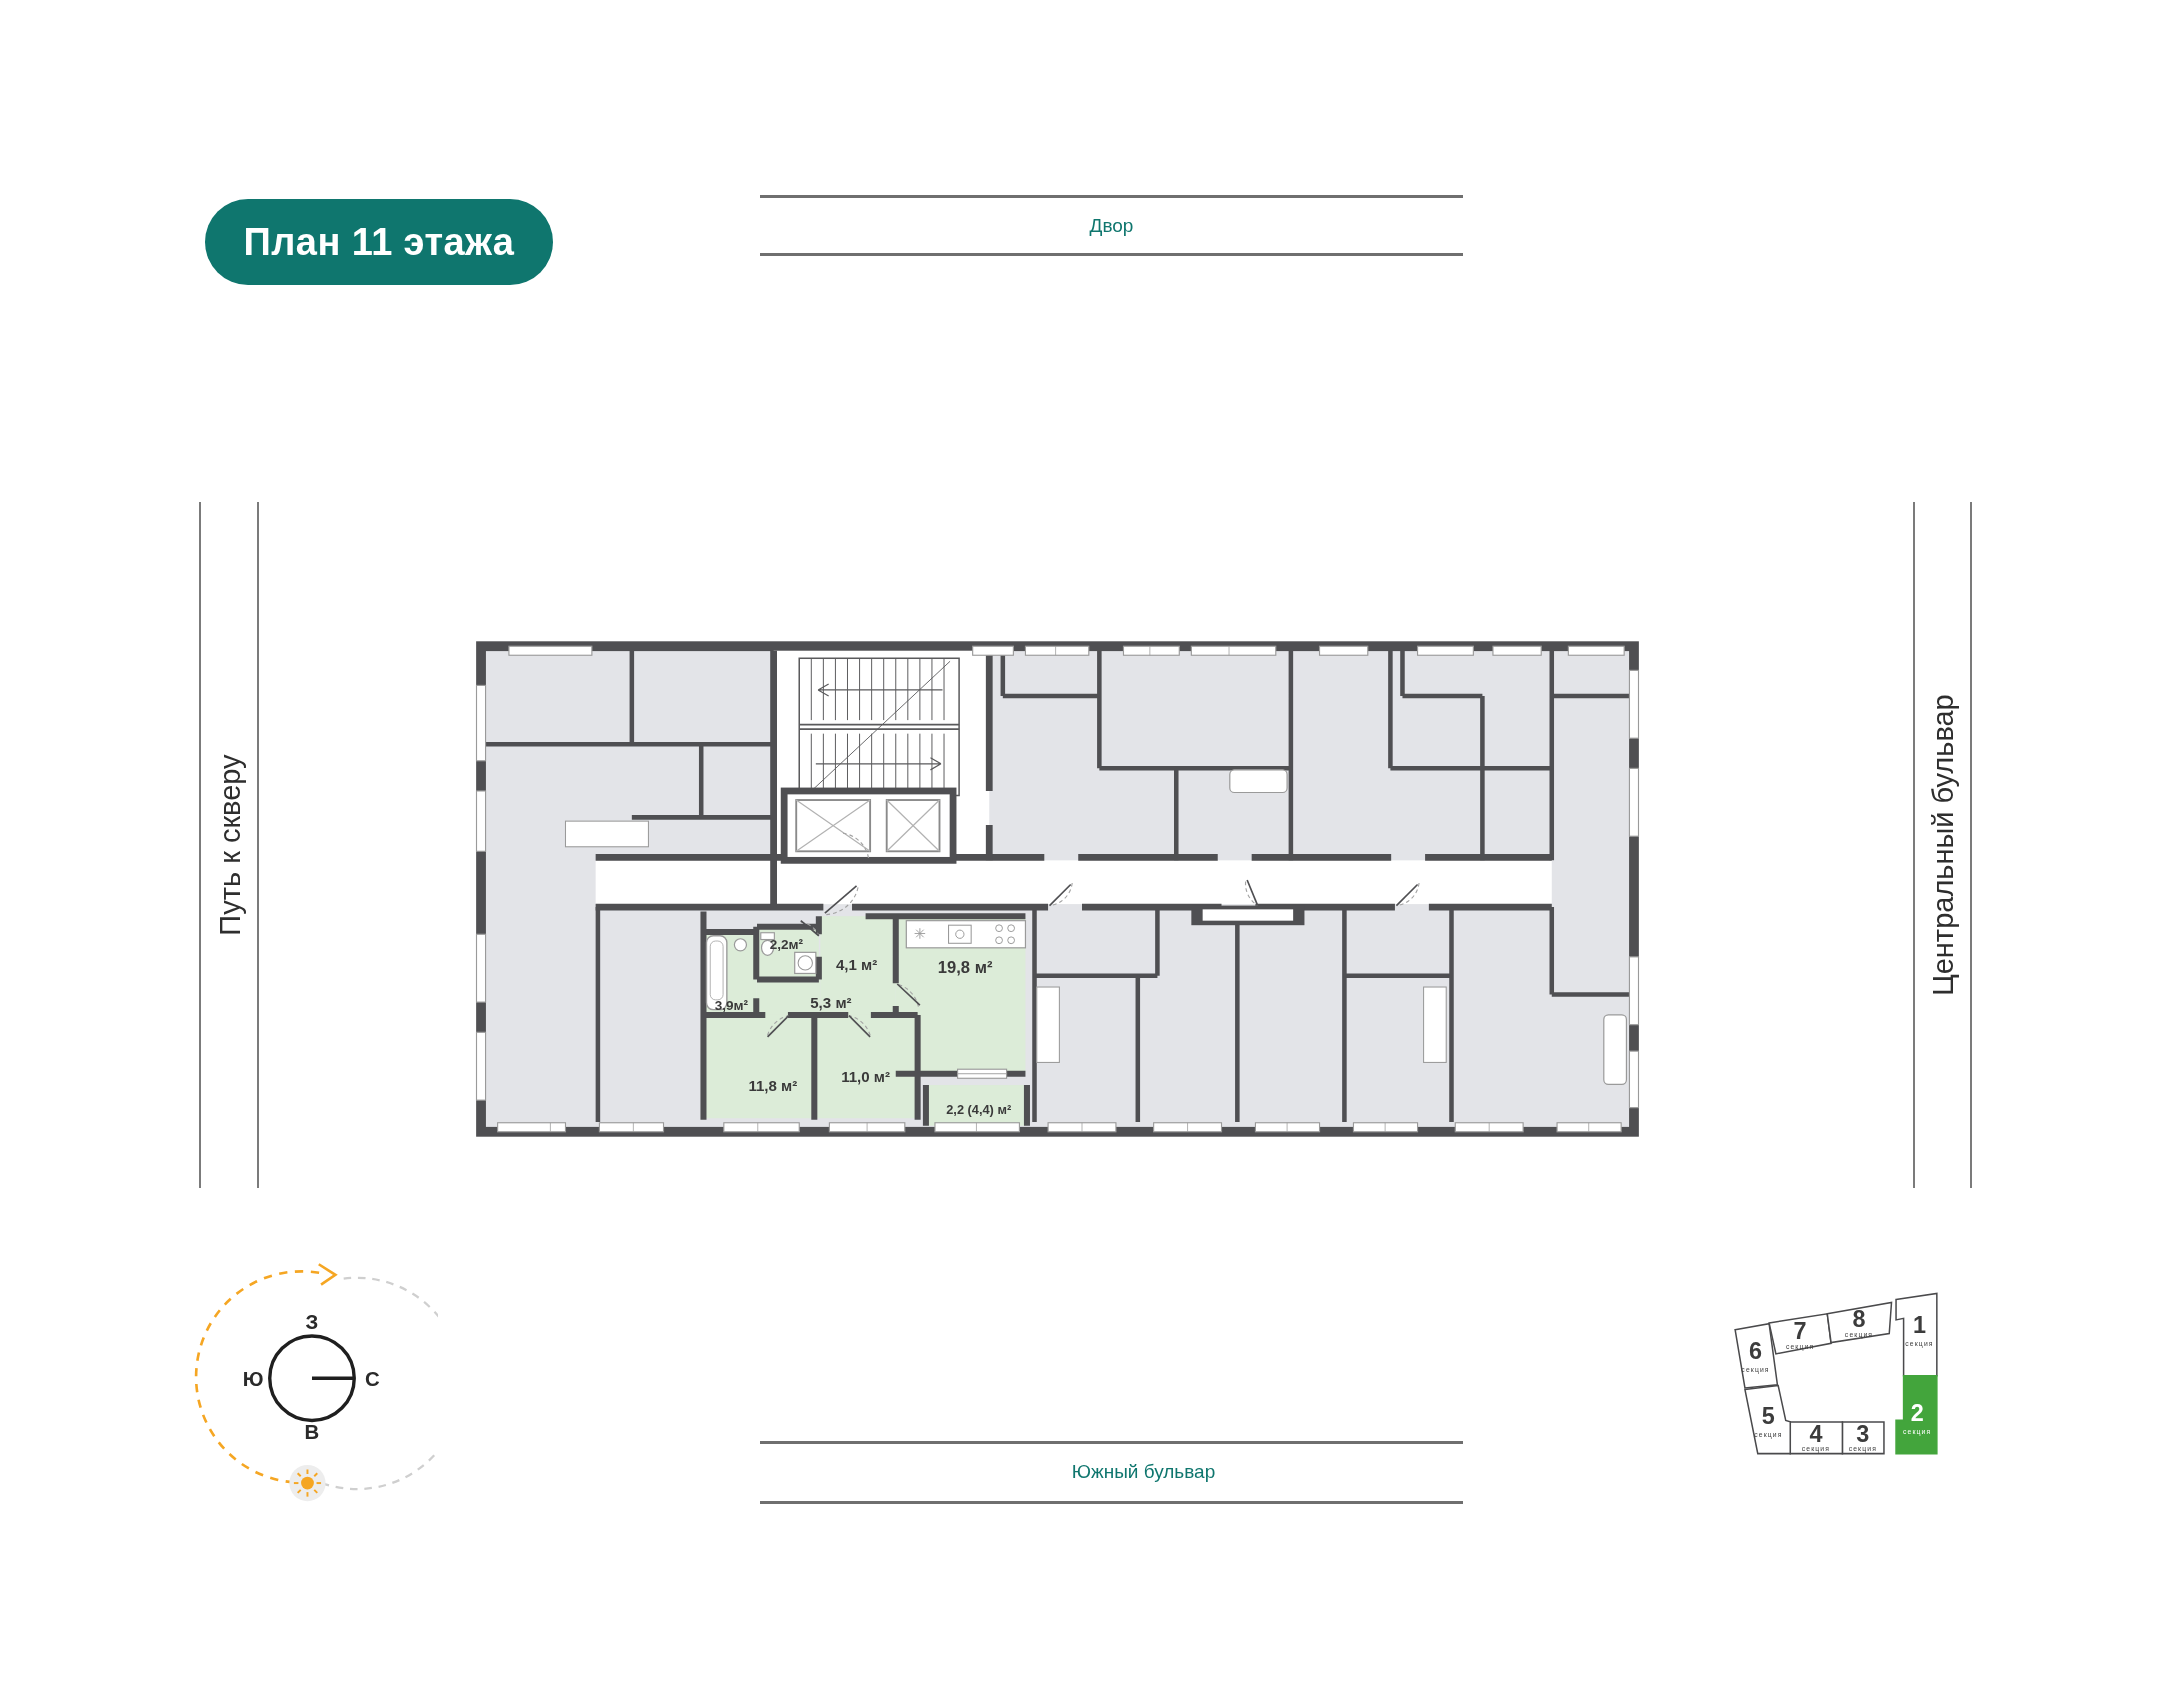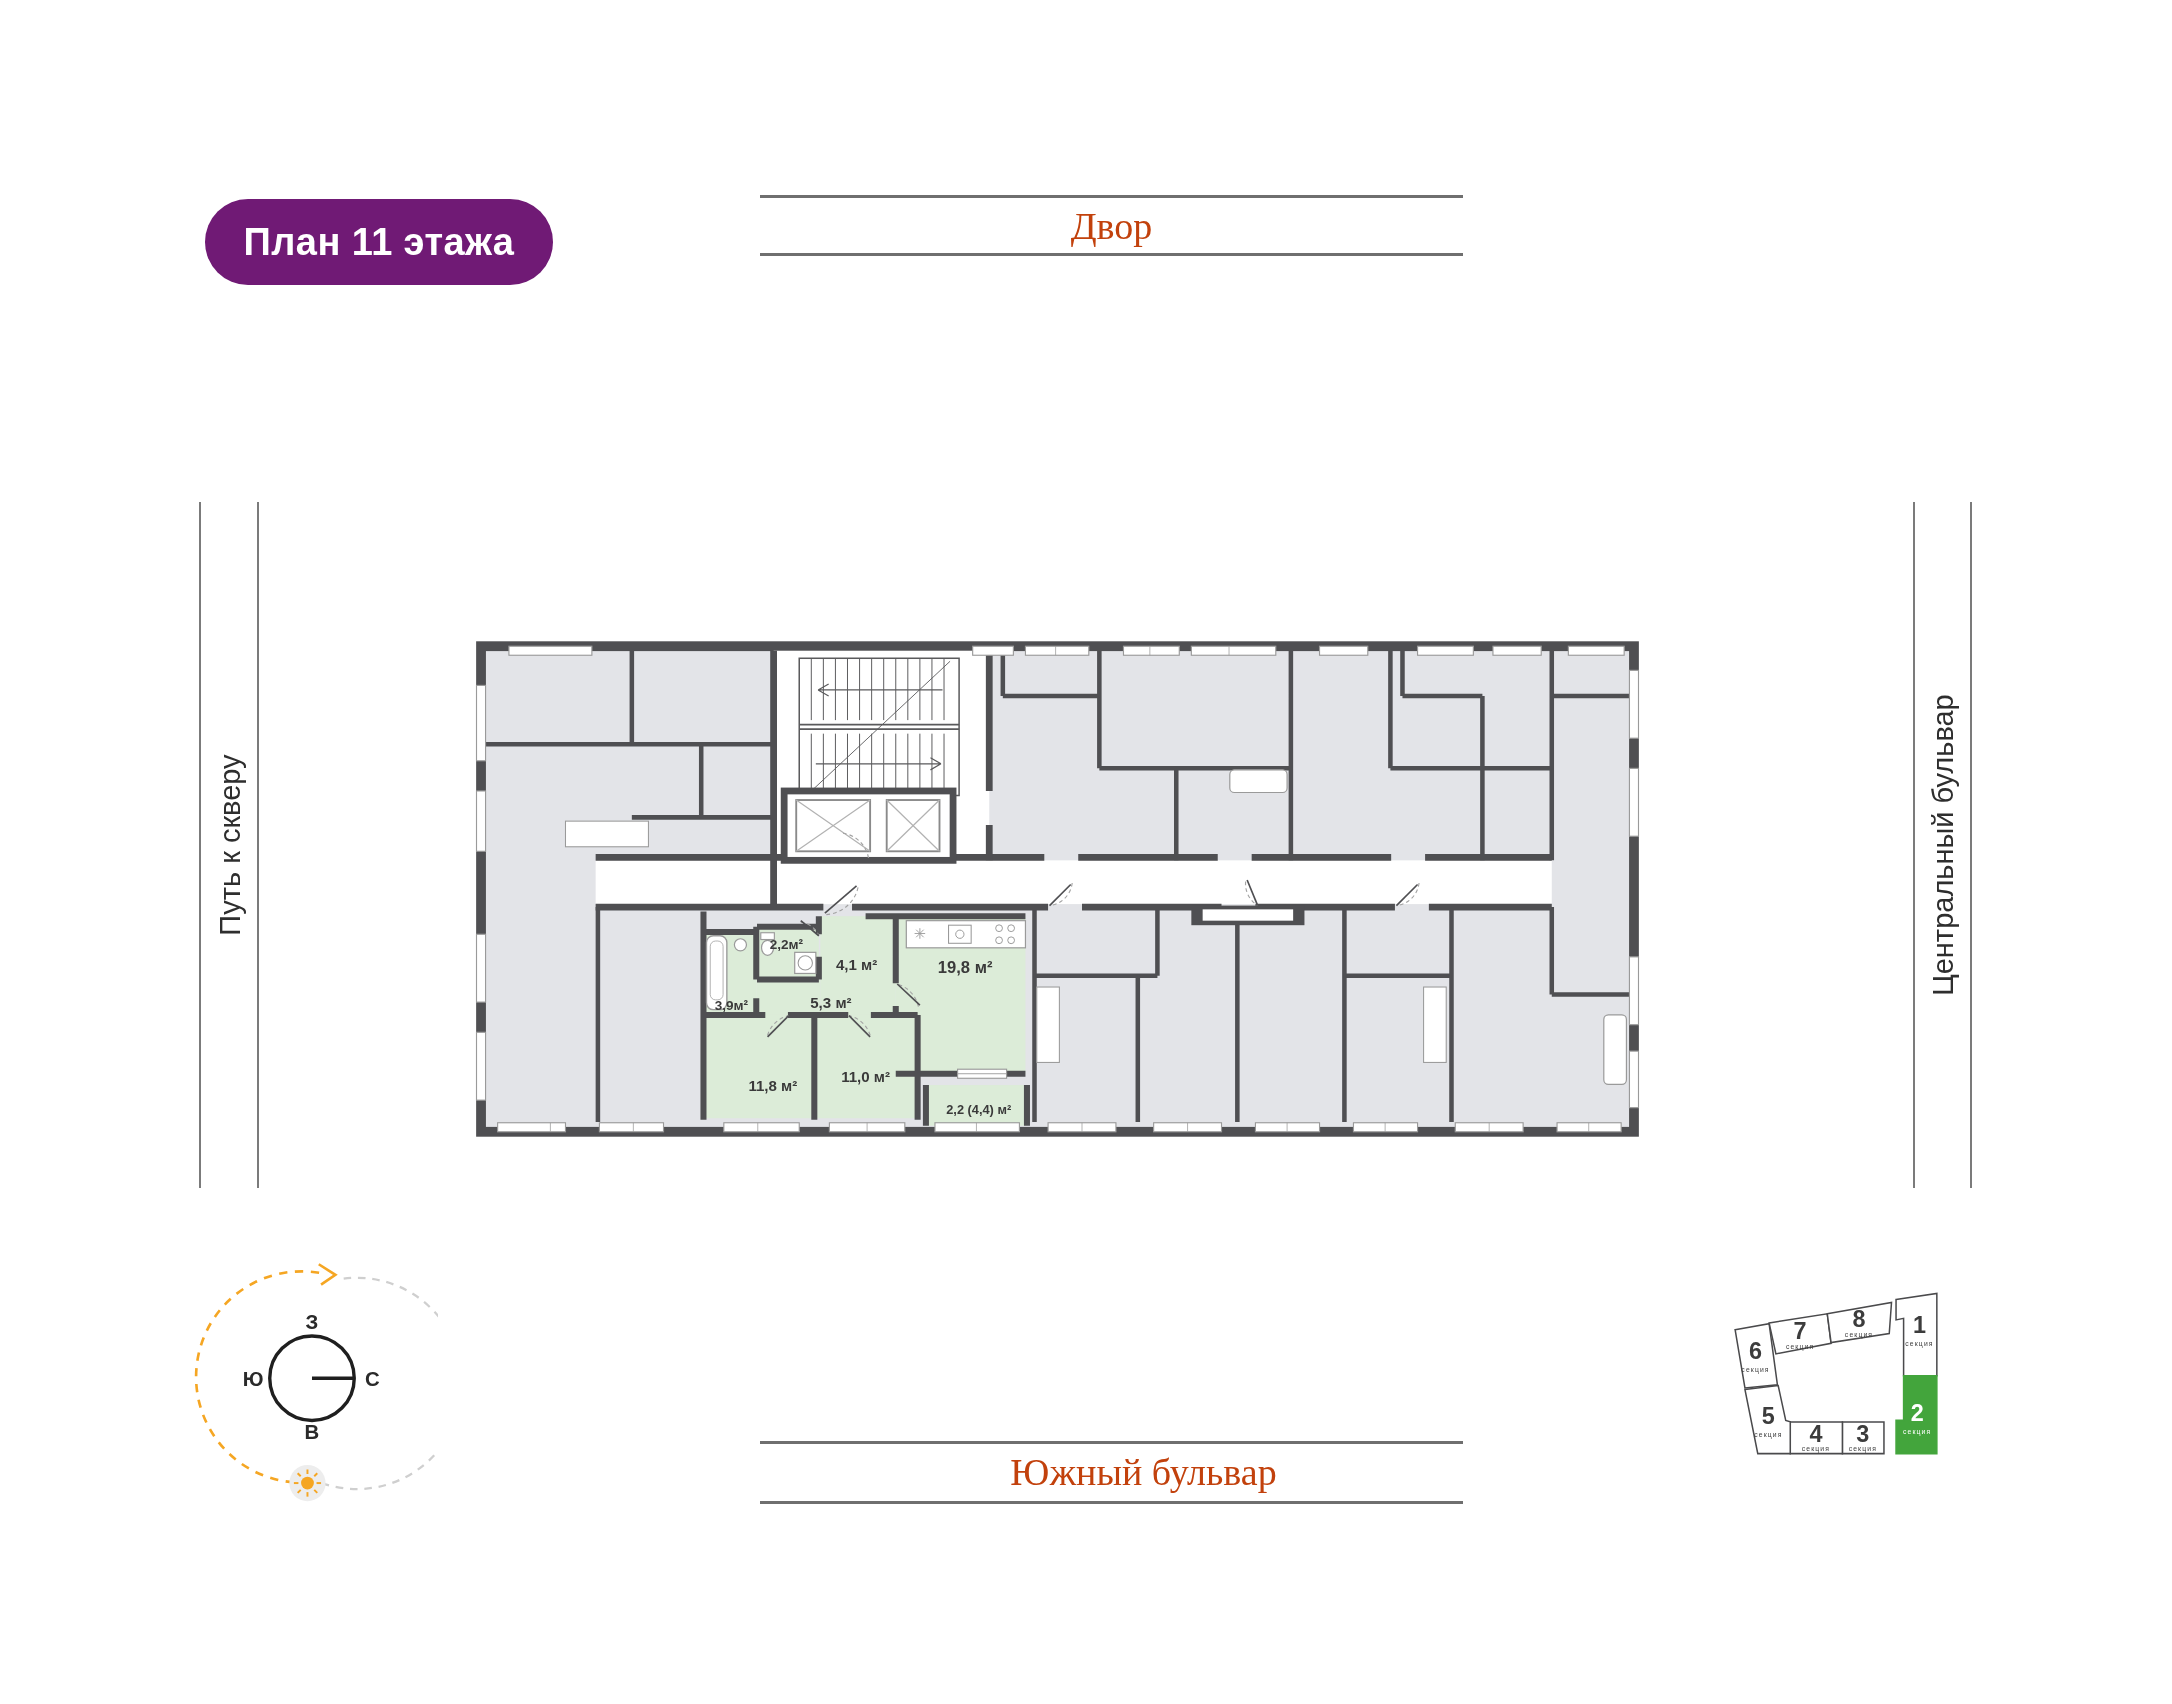--- a/index.html
+++ b/index.html
@@ -1,27 +1,27 @@
 <!DOCTYPE html>
 <html style="font-size:12px"><head>
 <meta charset="utf-8">
 <style>
   html,body{margin:0;padding:0;background:#ffffff;}
   body{width:2172px;height:1705px;position:relative;overflow:hidden;
        font-family:"Liberation Sans", sans-serif;color:#2f2f2f;}
   .abs{position:absolute;}
   
   .badge{left:205px;top:199px;width:348px;height:86px;border-radius:45px;
-         background:#701a75;color:#fff;display:flex;align-items:center;justify-content:center;
+         background:#0f766e;color:#fff;display:flex;align-items:center;justify-content:center;
          font-size:38px;font-weight:700;letter-spacing:0.4px;}
   
   .hline{height:3px;background:#6f6f6f;}
   .vline{width:2.3px;background:#7b7b7b;}
   .street-h{display:flex;align-items:center;justify-content:center;
-            font-size:38px;color:#c2410c;font-family:Liberation Serif, serif;}
+            font-size:19px;color:#0f766e;}
   .street-v{white-space:nowrap;font-size:29px;color:#2e2e2e;
             transform:translate(-50%,-50%) rotate(-90deg);}
   
   svg text{font-family:"Liberation Sans", sans-serif;}
   .roomlbl{fill:#3a3a3a;font-weight:600;}
   .secnum{fill:#3c3c3c;font-weight:600;}
   .seclbl{fill:#3c3c3c;letter-spacing:1.5px;}
 </style>
 </head>
 <body>

